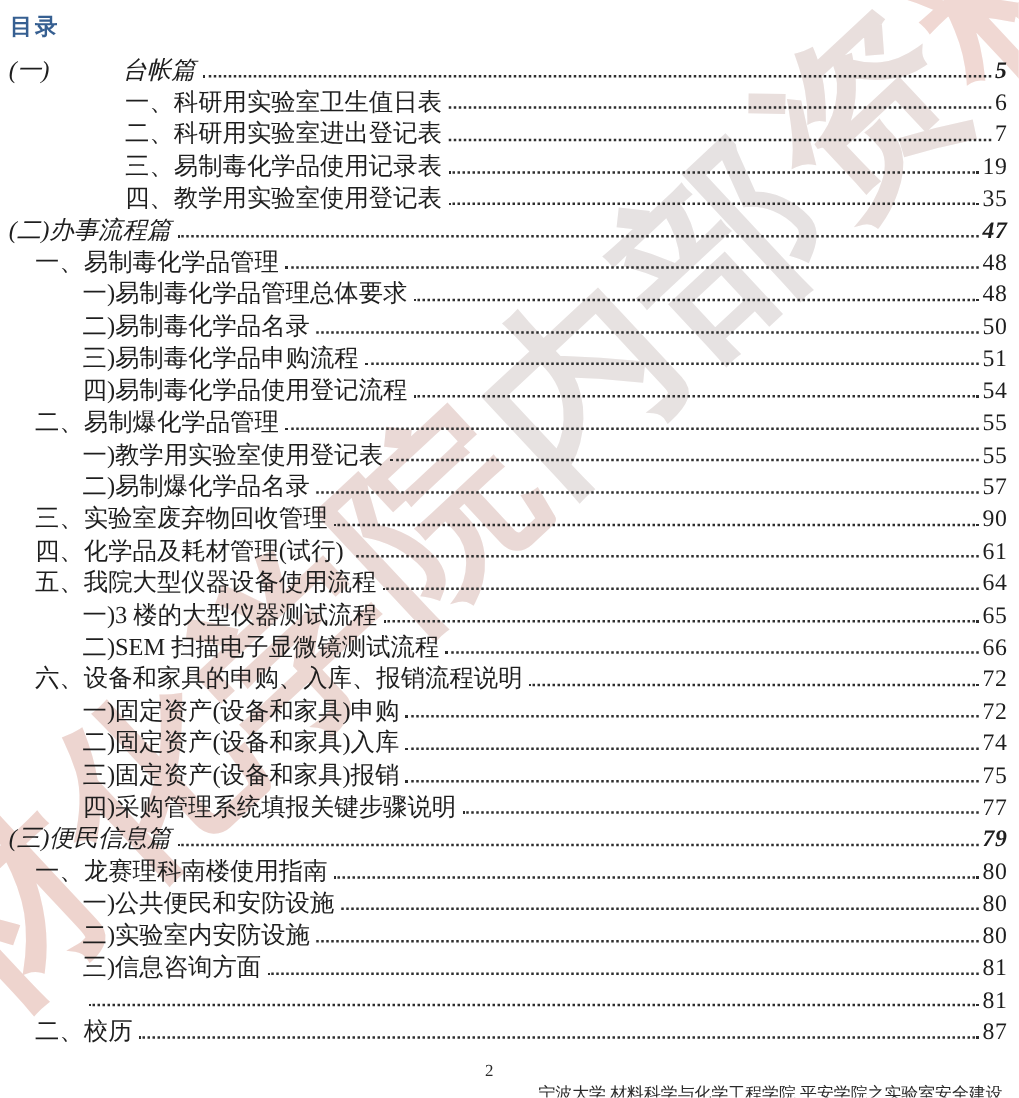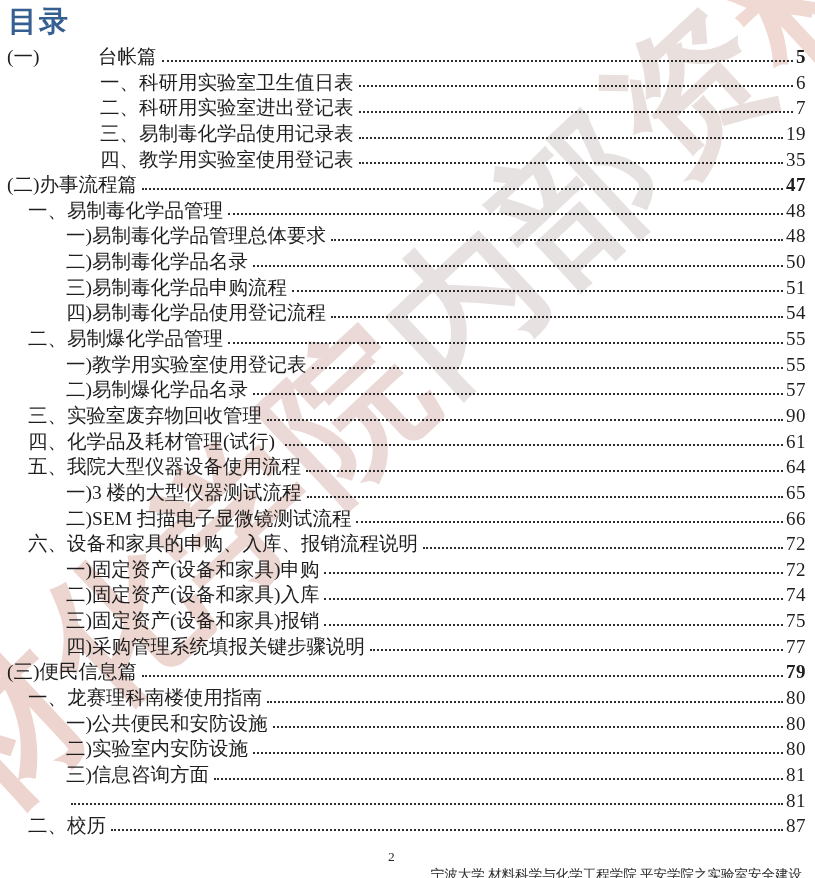--- a/index.html
+++ b/index.html
@@ -19,33 +19,33 @@
     position:absolute;left:408px;top:358px;
     transform:translate(-50%,-50%) rotate(-43deg);
     white-space:nowrap;font-size:152px;letter-spacing:4px;font-weight:700;
     z-index:0;user-select:none;pointer-events:none;
     font-family:"Liberation Serif","DejaVu Serif",serif;
   }
 
   .content{position:relative;z-index:1;}
 
   .doc-title{
-    margin:6px 0 8px 8px;font-size:29px;line-height:30px;font-weight:700;
+    margin:6px 0 8px 8px;font-size:18px;line-height:30px;font-weight:700;
     color:var(--title-color);
     font-family:"Liberation Sans","DejaVu Sans",sans-serif;
     letter-spacing:2px;
   }
 
   .toc{margin-top:7px;}
   .toc-row{
     display:flex;align-items:baseline;
     height:25.65px;line-height:25.65px;font-size:19.5px;
     padding-right:9px;box-sizing:border-box;
   }
-  .toc-row.l0{padding-left:7px;}
+  .toc-row.l0{padding-left:7px;font-style:italic;}
   .toc-row.l1{padding-left:28px;align-items:flex-end;}
   .toc-row.l1x{padding-left:70px;margin-left:30px;}
   .toc-row.l2{padding-left:66px;}
   .toc-text{white-space:pre;}
   .leader{
     flex:1;min-width:8px;align-self:flex-end;
     border-bottom:2px dotted var(--dot-color);
     margin:0 3px 8px 5px;height:0;
   }
   .pagenum{font-size:19px;letter-spacing:0.5px;}

